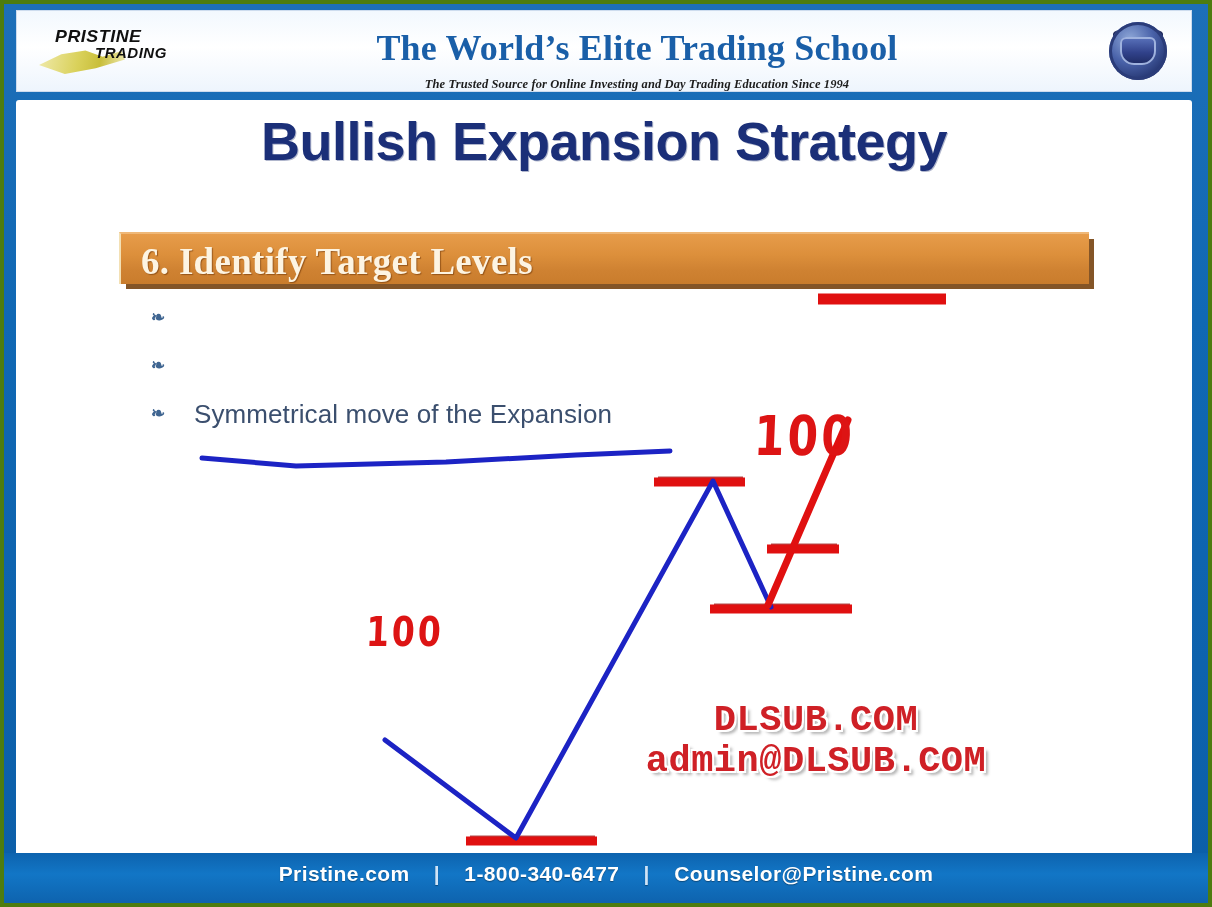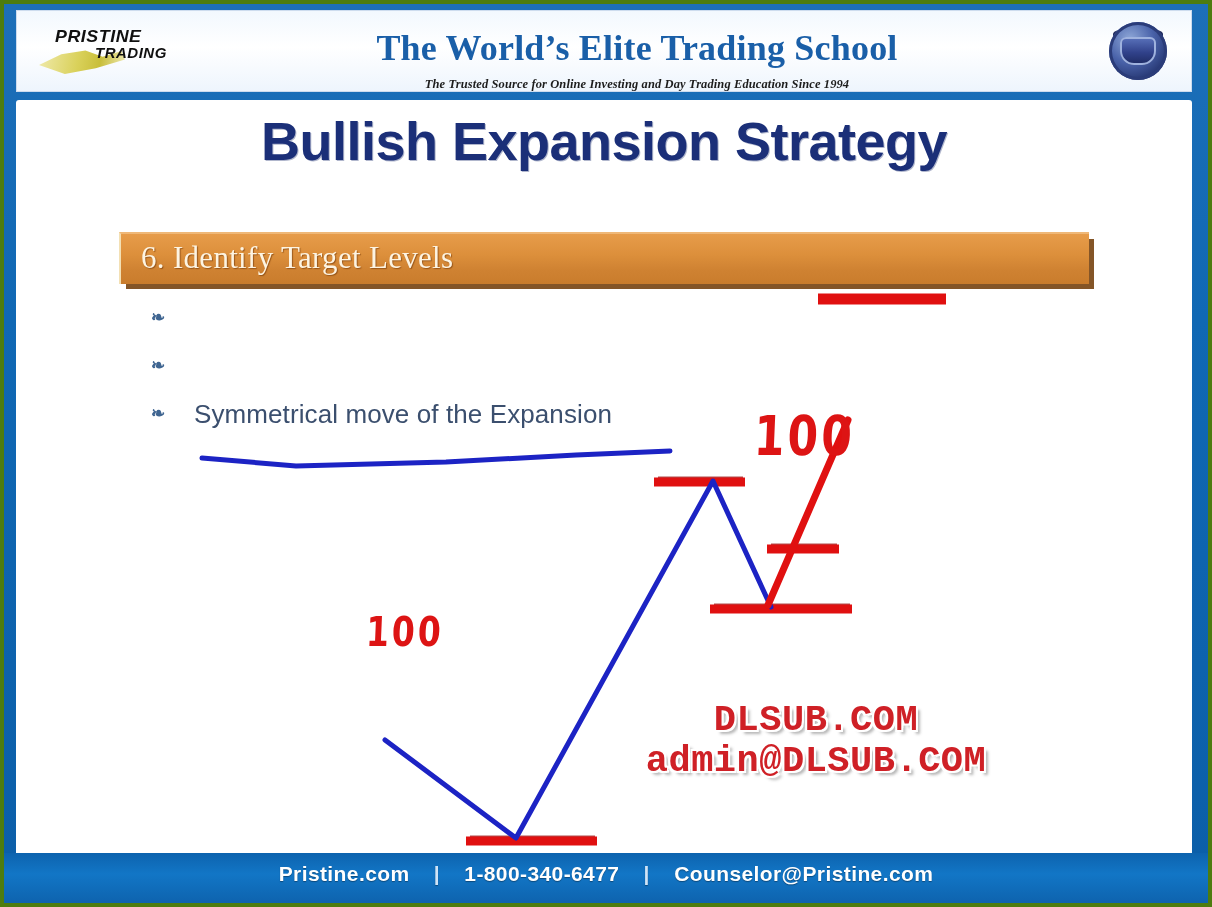--- a/index.html
+++ b/index.html
@@ -174,22 +174,22 @@
     width: 968px; height: 50px;
     background: linear-gradient(180deg, #e79c4a 0%, #dc8f3b 42%, #cf8232 72%, #c97c2c 100%);
     border-top: 2px solid #efb878;
     border-left: 2px solid #f3e0b4;
   }
   .bar .label {
     position: absolute;
     left: 22px; top: 8px;
     color: #fdf4e2;
     font-family: "Liberation Serif", serif;
-    font-weight: 400;
-    font-size: 31px;
+    font-weight: 700;
+    font-size: 37px;
     letter-spacing: .3px;
     text-shadow: 1px 1px 1px rgba(120,60,10,.65);
     white-space: nowrap;
   }
 
   
   .bullets {
     position: absolute;
     left: 120px; top: 200px;
     width: 700px;

